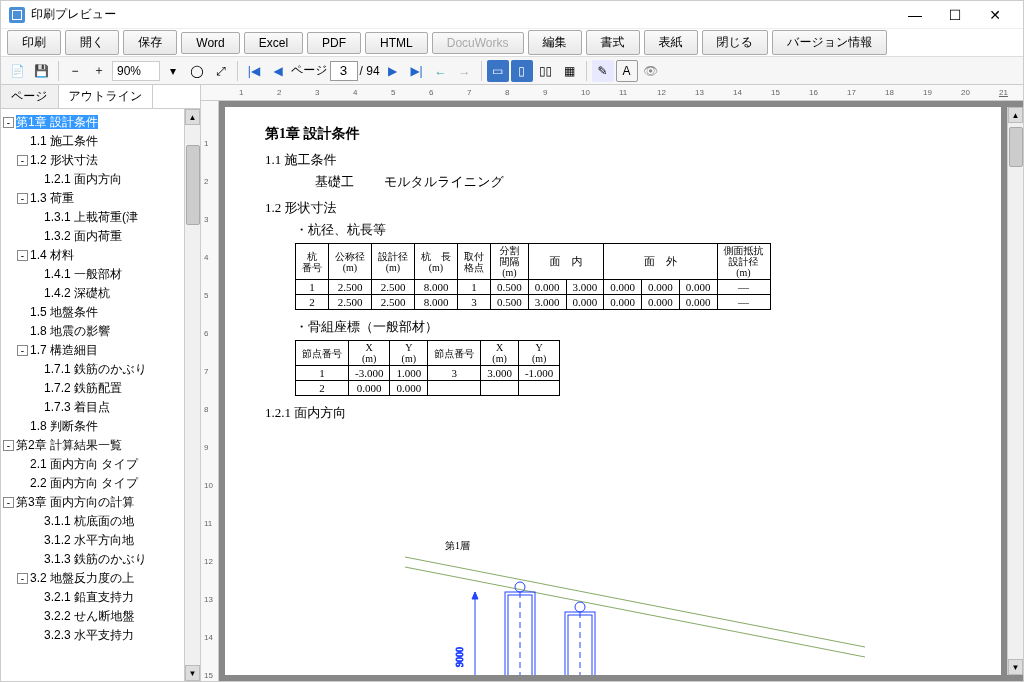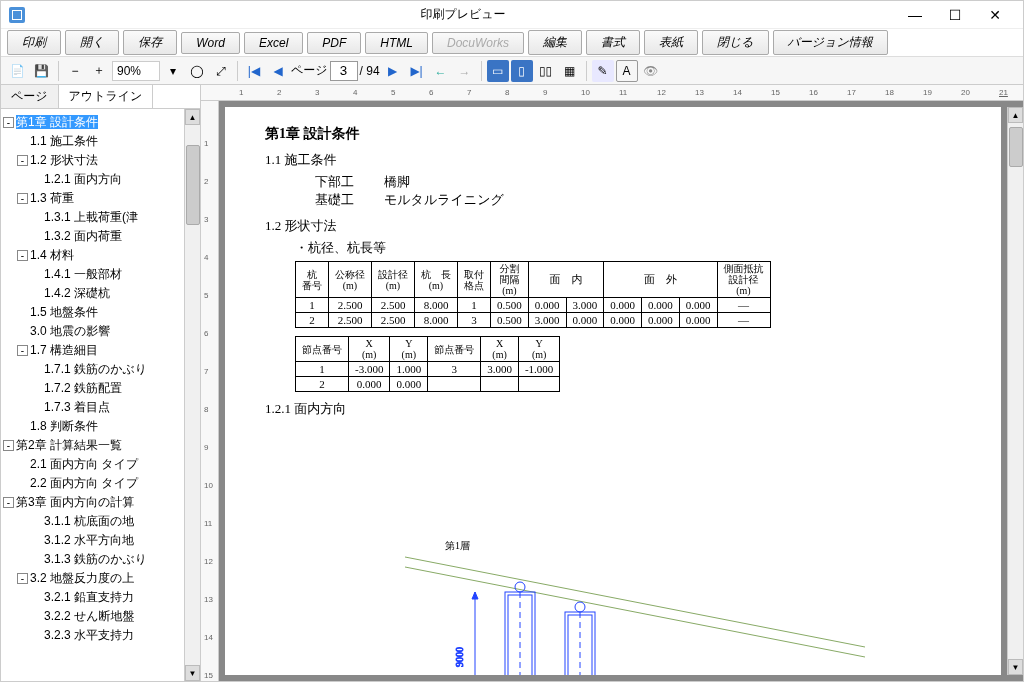--- a/index.html
+++ b/index.html
@@ -1,24 +1,24 @@
 <!DOCTYPE html>
 <html><head>
 <meta charset="utf-8">
 <style>
   * { box-sizing: border-box; }
   body { margin: 0; font-family: "MS PGothic", "Meiryo", sans-serif; font-size: 12px; background: #fff; overflow: hidden; }
   .window { width: 1024px; height: 682px; display: flex; flex-direction: column; border: 1px solid #ccc; }
   .titlebar { height: 28px; display: flex; align-items: center; padding: 0 8px; background: #fff; border-bottom: 1px solid #eee; }
   .titlebar .title-icon { width: 16px; height: 16px; margin-right: 6px; background: #4a90d9; border-radius: 2px; position: relative; }
   .titlebar .title-icon::after { content: ""; position: absolute; inset: 3px; border: 1px solid #fff; }
-  .titlebar .title { flex: 1; text-align: center; }
+  .titlebar .title { flex: 1; }
   .win-btns { display: flex; }
   .win-btn { width: 40px; height: 24px; display: flex; align-items: center; justify-content: center; font-size: 14px; }
-  .toolbar1 { height: 28px; display: flex; align-items: center; gap: 4px; padding: 3px 6px; border-bottom: 1px solid #ddd; font-style: italic; }
+  .toolbar1 { height: 28px; display: flex; align-items: center; gap: 4px; padding: 3px 6px; border-bottom: 1px solid #ddd; }
   .tb1-btn { padding: 3px 14px; border: 1px solid #aaa; background: linear-gradient(#fafafa,#e8e8e8); border-radius: 2px; font-size: 12px; cursor: pointer; }
   .tb1-btn.disabled { color: #aaa; }
   .toolbar2 { height: 28px; display: flex; align-items: center; gap: 2px; padding: 2px 6px; border-bottom: 1px solid #ccc; background: #f6f6f6; }
   .tb2-icon { width: 22px; height: 22px; display: flex; align-items: center; justify-content: center; border: 1px solid transparent; border-radius: 2px; }
   .tb2-sep { width: 1px; height: 20px; background: #ccc; margin: 0 3px; }
   .zoom-box { width: 48px; height: 20px; border: 1px solid #ccc; background: #fff; padding: 0 4px; display: flex; align-items: center; }
   .page-box { width: 28px; height: 20px; border: 1px solid #999; background: #fff; text-align: center; }
   .body { flex: 1; display: flex; min-height: 0; }
   .sidebar { width: 200px; border-right: 1px solid #ccc; display: flex; flex-direction: column; }
   .side-tabs { display: flex; border-bottom: 1px solid #ccc; }
@@ -128,21 +128,21 @@
             <div class="tree-node ind1"><span class="noexp"></span><span class="lbl">1.1 施工条件</span></div>
             <div class="tree-node ind1"><span class="exp">-</span><span class="lbl">1.2 形状寸法</span></div>
             <div class="tree-node ind2"><span class="noexp"></span><span class="lbl">1.2.1 面内方向</span></div>
             <div class="tree-node ind1"><span class="exp">-</span><span class="lbl">1.3 荷重</span></div>
             <div class="tree-node ind2"><span class="noexp"></span><span class="lbl">1.3.1 上載荷重(津</span></div>
             <div class="tree-node ind2"><span class="noexp"></span><span class="lbl">1.3.2 面内荷重</span></div>
             <div class="tree-node ind1"><span class="exp">-</span><span class="lbl">1.4 材料</span></div>
             <div class="tree-node ind2"><span class="noexp"></span><span class="lbl">1.4.1 一般部材</span></div>
             <div class="tree-node ind2"><span class="noexp"></span><span class="lbl">1.4.2 深礎杭</span></div>
             <div class="tree-node ind1"><span class="noexp"></span><span class="lbl">1.5 地盤条件</span></div>
-            <div class="tree-node ind1"><span class="noexp"></span><span class="lbl">3.0 地震の影響</span></div>
+            <div class="tree-node ind1"><span class="noexp"></span><span class="lbl">1.8 地震の影響</span></div>
             <div class="tree-node ind1"><span class="exp">-</span><span class="lbl">1.7 構造細目</span></div>
             <div class="tree-node ind2"><span class="noexp"></span><span class="lbl">1.7.1 鉄筋のかぶり</span></div>
             <div class="tree-node ind2"><span class="noexp"></span><span class="lbl">1.7.2 鉄筋配置</span></div>
             <div class="tree-node ind2"><span class="noexp"></span><span class="lbl">1.7.3 着目点</span></div>
             <div class="tree-node ind1"><span class="noexp"></span><span class="lbl">1.8 判断条件</span></div>
             <div class="tree-node ind0"><span class="exp">-</span><span class="lbl">第2章 計算結果一覧</span></div>
             <div class="tree-node ind1"><span class="noexp"></span><span class="lbl">2.1 面内方向 タイプ</span></div>
             <div class="tree-node ind1"><span class="noexp"></span><span class="lbl">2.2 面内方向 タイプ</span></div>
             <div class="tree-node ind0"><span class="exp">-</span><span class="lbl">第3章 面内方向の計算</span></div>
             <div class="tree-node ind2"><span class="noexp"></span><span class="lbl">3.1.1 杭底面の地</span></div>
@@ -202,24 +202,20 @@
             <span class="tick" style="top: 418px;">11</span>
             <span class="tick" style="top: 456px;">12</span>
             <span class="tick" style="top: 494px;">13</span>
             <span class="tick" style="top: 532px;">14</span>
             <span class="tick" style="top: 570px;">15</span>
           </div>
         <div class="page">
           <h1>第1章 設計条件</h1>
           <h2 class="sub">1.1 施工条件</h2>
           <div class="kv">
-              <span>下部工</span>
-              <span>橋脚</span>
-            </div>
-          <div class="kv">
               <span>基礎工</span>
               <span>モルタルライニング</span>
             </div>
           <h2>1.2 形状寸法</h2>
           <div class="sub">・杭径、杭長等</div>
           <table class="tbl" id="table1">
               <tbody>
                 <tr>
                   <th rowspan="1" class="multi-head">杭<br>番号</th>
                   <th class="multi-head">公称径<br>(m)</th>
@@ -258,20 +254,21 @@
                   <td>0.500</td>
                   <td>3.000</td>
                   <td>0.000</td>
                   <td>0.000</td>
                   <td>0.000</td>
                   <td>0.000</td>
                   <td>—</td>
                 </tr>
               </tbody>
             </table>
+          <div class="sub">・骨組座標（一般部材）</div>
           <table class="tbl" id="table2">
               <tbody>
                 <tr>
                   <th class="multi-head">節点番号</th>
                   <th class="multi-head">X<br>(m)</th>
                   <th class="multi-head">Y<br>(m)</th>
                   <th class="multi-head">節点番号</th>
                   <th class="multi-head">X<br>(m)</th>
                   <th class="multi-head">Y<br>(m)</th>
                 </tr>

